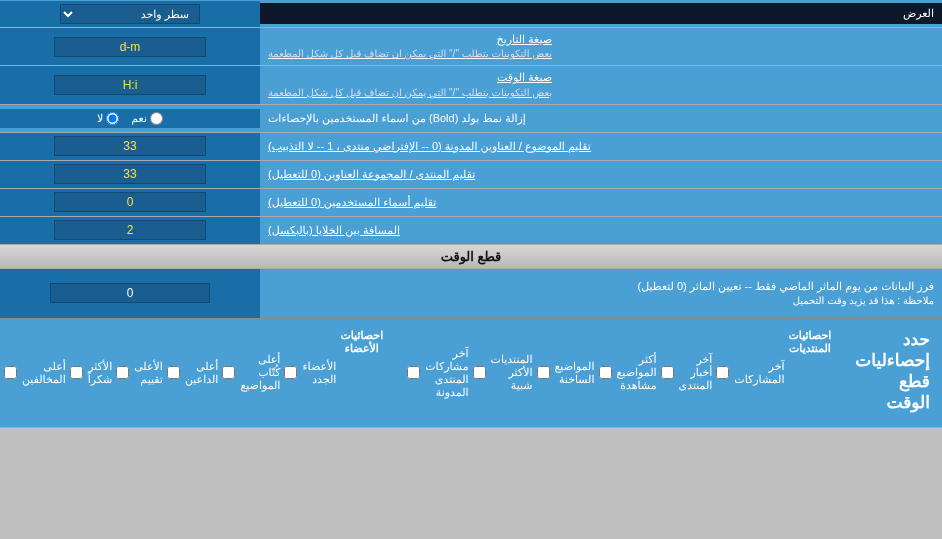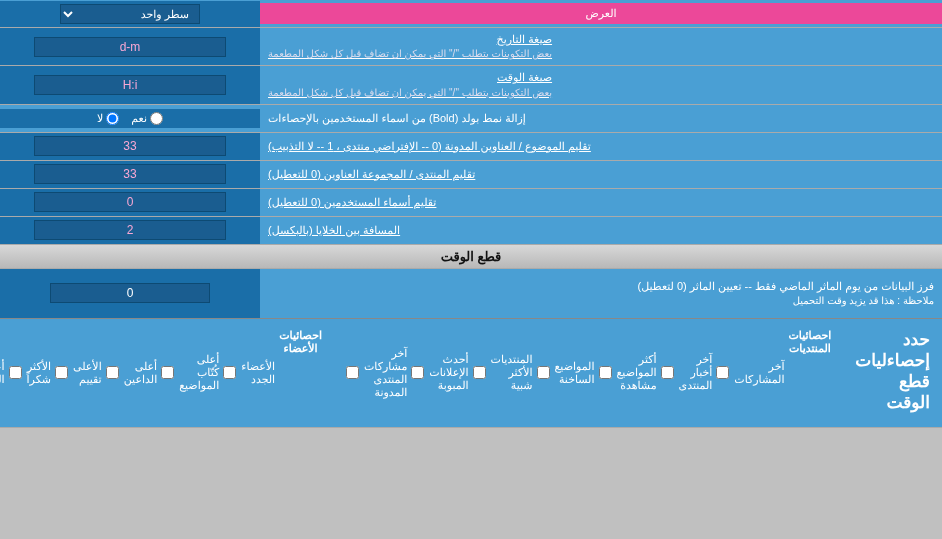--- a/index.html
+++ b/index.html
@@ -45,42 +45,42 @@
       min-width: 260px;
       display: flex;
       align-items: center;
       justify-content: center;
       padding: 3px 6px;
     }
 
     .row-input input[type="text"] {
       background: #1a5d90;
       border: 1px solid #0d4a73;
-      color: #f9a8d4;
+      color: #fde047;
       padding: 2px 6px;
       font-size: 12px;
-      width: 192px;
+      width: 152px;
       text-align: center;
       direction: ltr;
     }
 
     .top-header-row {
       display: flex;
       align-items: center;
       background: #4a9fd4;
       border-bottom: 1px solid #aaa;
       min-height: 28px;
     }
 
     .top-header-label {
       flex: 1;
-      background: #ec4899;
+      background: #0f172a;
       color: #fff;
       padding: 4px 8px;
-      text-align: center;
+      text-align: right;
       font-size: 11px;
     }
 
     .top-header-select {
       width: 260px;
       min-width: 260px;
       background: #1a6ea8;
       display: flex;
       align-items: center;
       justify-content: center;
@@ -321,24 +321,20 @@
       </div>
       <div class="checkbox-item">
         <span>المواضيع الساخنة</span>
         <input type="checkbox" style="">
       </div>
       <div class="checkbox-item">
         <span>المنتديات الأكثر شبية</span>
         <input type="checkbox" style="">
       </div>
       <div class="checkbox-item">
-        <span>أحدث الإعلانات المبوبة</span>
-        <input type="checkbox" style="">
-      </div>
-      <div class="checkbox-item">
         <span>آخر مشاركات المنتدى المدونة</span>
         <input type="checkbox" style="">
       </div>
     </div>
 
     <div class="col-divider"></div>
 
     <div class="checkbox-col">
       <div style="color:#fff; font-weight:bold; text-align:center; font-size:11px; margin-bottom:2px;">احصائيات الأعضاء</div>
       <div class="checkbox-item">

